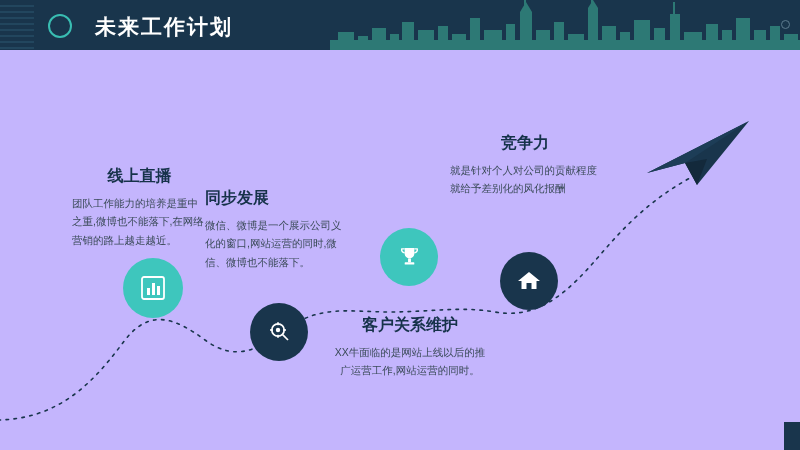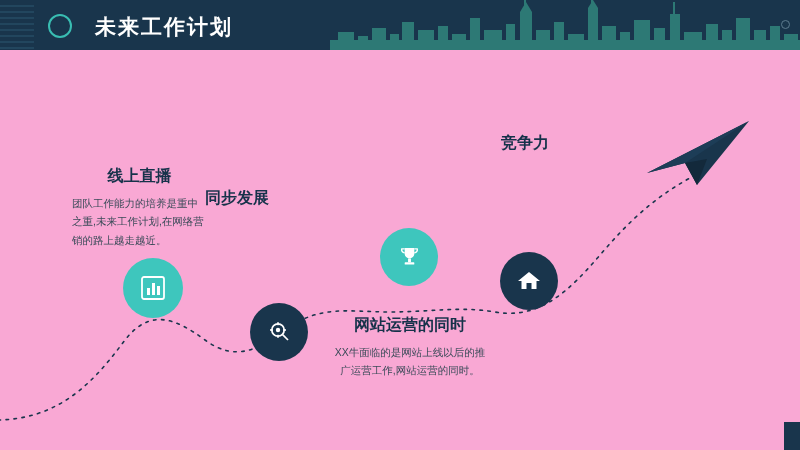--- a/index.html
+++ b/index.html
@@ -5,21 +5,21 @@
   * { box-sizing: border-box; margin: 0; padding: 0; }
   html, body {
     width: 800px; height: 450px;
     overflow: hidden;
     font-family: "Liberation Sans", sans-serif;
     background: #ececec;
   }
   #slide {
     position: relative;
     width: 800px; height: 450px;
-    background: #f9a8d4;
+    background: #c4b5fd;
     overflow: hidden;
   }
 
   
   .header {
     position: absolute;
     top: 0; left: 0;
     width: 800px; height: 50px;
     background: #19354c;
     overflow: hidden;
@@ -183,68 +183,70 @@
   <div class="node teal" style="left:123px; top:258px; width:60px; height:60px;">
     <svg width="26" height="26" viewBox="0 0 26 26">
       <rect x="2" y="2" width="22" height="22" rx="2" fill="none" stroke="#ffffff" stroke-width="1.8"></rect>
       <rect x="7" y="13" width="3" height="7" fill="#ffffff"></rect>
       <rect x="12" y="8" width="3" height="12" fill="#ffffff"></rect>
       <rect x="17" y="11" width="3" height="9" fill="#ffffff"></rect>
     </svg>
   </div>
   <div class="blk" style="left:72px; top:142px; width:135px;margin-top:24px;">
     <div class="ttl" style="text-align:center;">线上直播</div>
-    <div class="body">团队工作能力的培养是重中之重,未来工作计划,在网络营销的路上越走越近。</div>
+    <div class="body">团队工作能力的培养是重中之重,微博也不能落下,在网络营销的路上越走越近。</div>
   </div>
 
   <div class="node dark" style="left:250px; top:303px; width:58px; height:58px;">
     <svg width="26" height="26" viewBox="0 0 26 26">
       <g fill="none" stroke="#ffffff" stroke-width="1.7">
         <circle cx="12" cy="11" r="6.2"></circle>
         <line x1="16.6" y1="15.6" x2="22" y2="21"></line>
       </g>
       <g fill="#ffffff">
         <circle cx="12" cy="11" r="2.2"></circle>
         <rect x="11.2" y="3.2" width="1.6" height="3"></rect>
         <rect x="11.2" y="15.8" width="1.6" height="3"></rect>
         <rect x="4" y="10.2" width="3" height="1.6"></rect>
         <rect x="17" y="10.2" width="3" height="1.6"></rect>
       </g>
     </svg>
   </div>
   <div class="blk" style="left:205px; top:188px; width:140px;">
     <div class="ttl" style="text-align:left;">同步发展</div>
+    <div class="body">微信、微博是一个展示公司义化的窗口,网站运营的同时,微信、微博也不能落下。</div>
   </div>
 
   <div class="node teal" style="left:380px; top:228px; width:58px; height:58px;">
     <svg width="25" height="25" viewBox="0 0 26 26">
       <g fill="#ffffff">
         <path d="M8 3 h10 v6 a5 5 0 0 1 -10 0 z"></path>
         <rect x="11.5" y="14" width="3" height="4"></rect>
         <rect x="8" y="18" width="10" height="2.4" rx="0.6"></rect>
       </g>
       <g fill="none" stroke="#ffffff" stroke-width="1.5">
         <path d="M8 4 H5 a3 3 0 0 0 3 4"></path>
         <path d="M18 4 h3 a3 3 0 0 1 -3 4"></path>
       </g>
     </svg>
   </div>
   <div class="blk center" style="left:330px; top:315px; width:160px;">
-    <div class="ttl">网站运营的同时</div>
+    <div class="ttl">客户关系维护</div>
     <div class="body">XX牛面临的是网站上线以后的推广运营工作,网站运营的同时。</div>
   </div>
 
   <div class="node dark" style="left:500px; top:252px; width:58px; height:58px;">
     <svg width="26" height="26" viewBox="0 0 26 26">
       <path d="M13 4 L24 13 H20.5 V21 H5.5 V13 H2 Z" fill="#ffffff"></path>
       <rect x="10.5" y="15" width="5" height="6" fill="#19354c"></rect>
     </svg>
   </div>
   <div class="blk" style="left:450px; top:133px; width:150px;">
     <div class="ttl" style="text-align:center;">竞争力</div>
+    <div class="body">就是针对个人对公司的贡献程度就给予差别化的风化报酬</div>
   </div>
 
   <svg class="plane" width="106" height="68" viewBox="0 0 106 68">
     <polygon points="2,54 104,2 52,66 40,44" fill="#19354c"></polygon>
     <polygon points="2,54 104,2 40,44" fill="#1d3d57"></polygon>
     <polygon points="40,44 52,66 62,40" fill="#13293b"></polygon>
   </svg>
 
   <div class="corner-block"></div>
 

